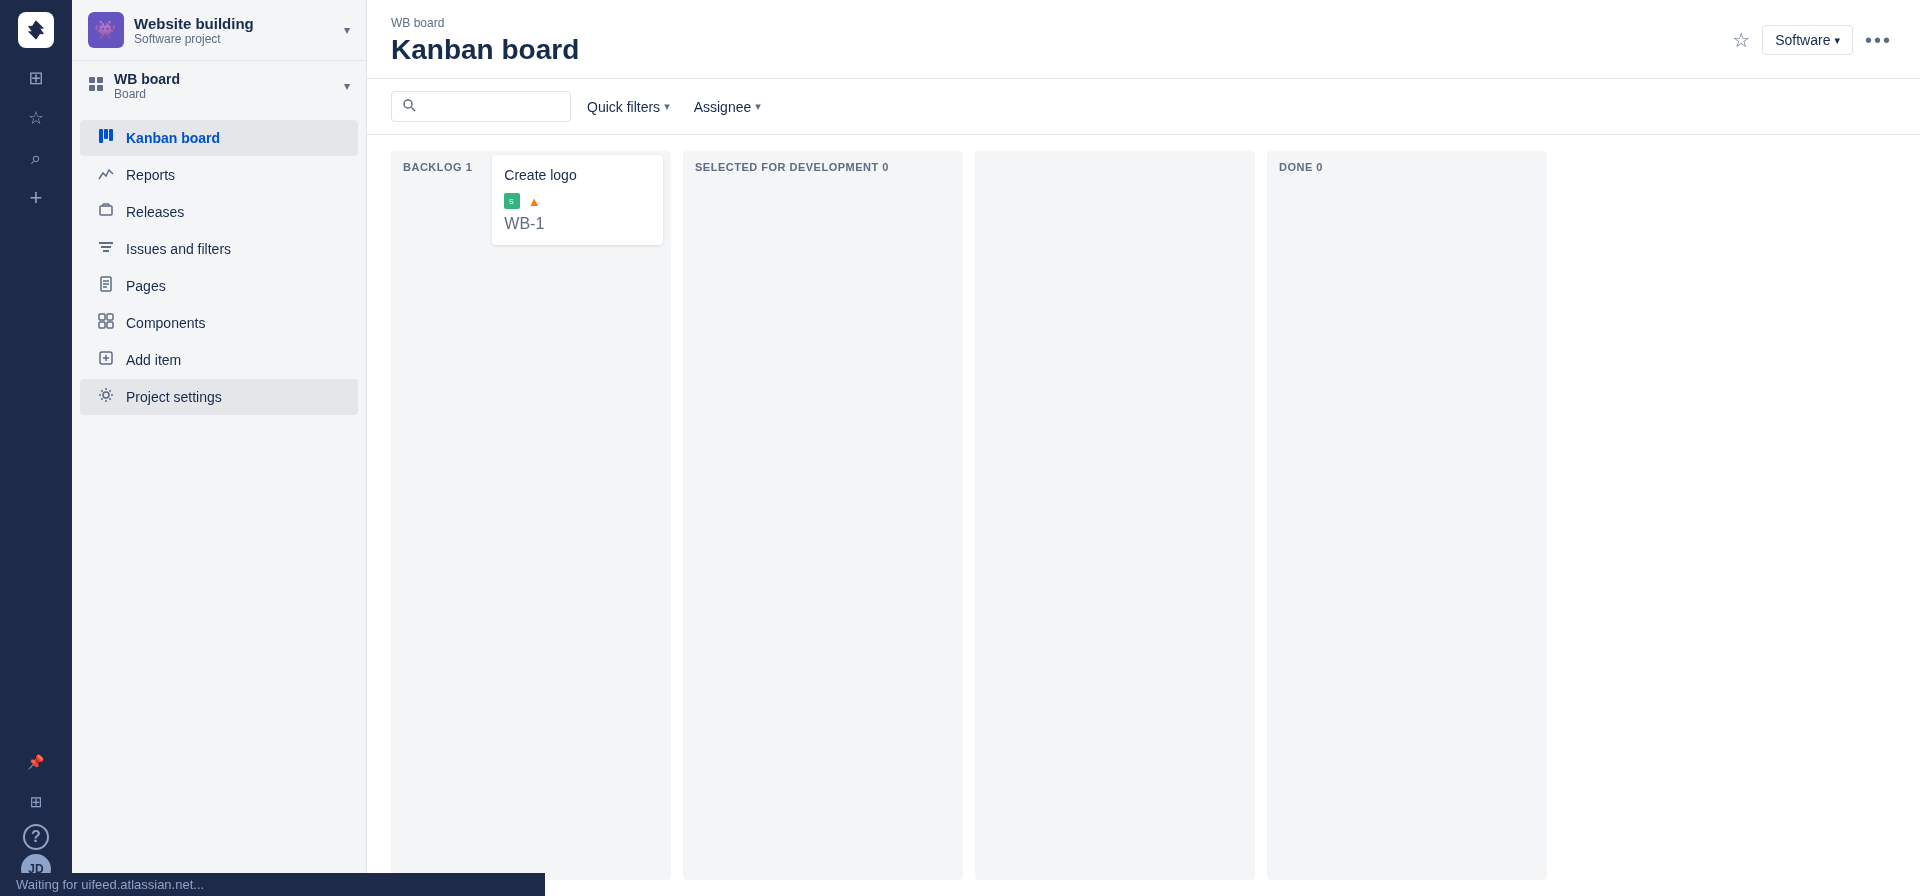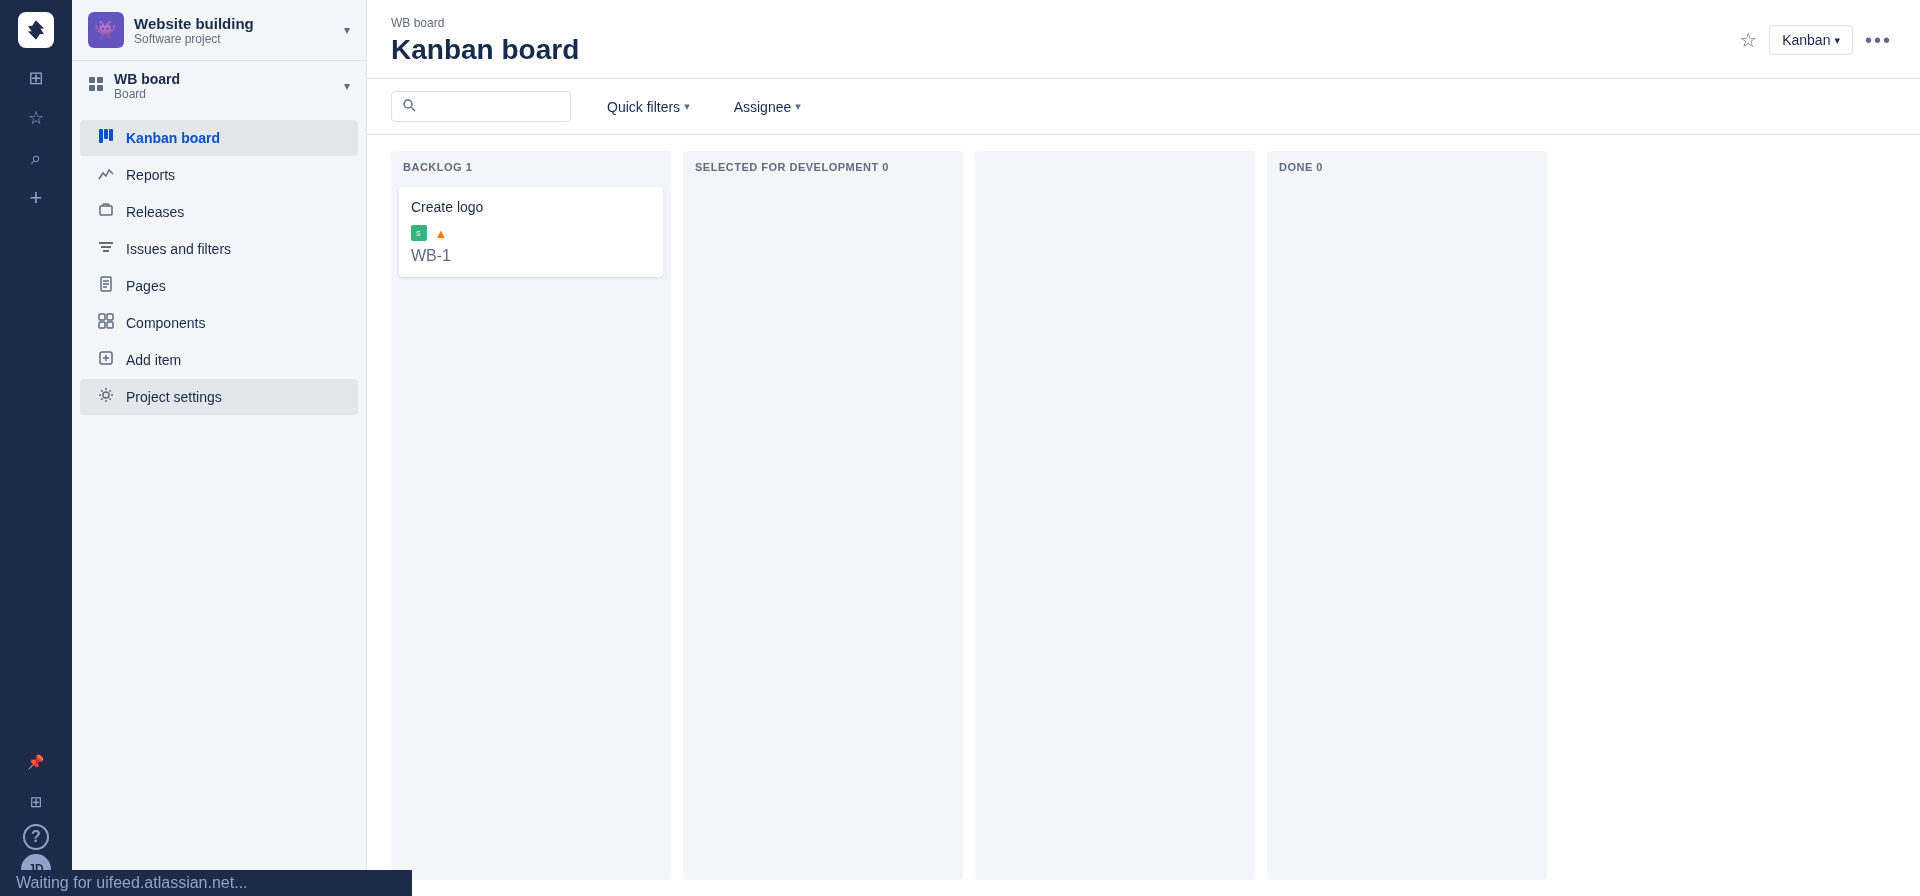--- a/index.html
+++ b/index.html
@@ -167,41 +167,40 @@
       font-size: 14px;
       color: #172b4d;
       width: 100%;
       background: transparent;
     }
     .filter-btn {
       display: flex; align-items: center; gap: 4px;
       background: none; border: none; cursor: pointer;
       font-size: 14px; color: #172b4d; padding: 6px 8px;
       border-radius: 4px;
-      margin-left: 20px;
     }
     .filter-chevron { color: #5e6c84; font-size: 11px; }
 
     
     .board-area {
       flex: 1;
       display: flex;
       gap: 0;
       padding: 16px 24px;
       overflow-x: auto;
       background: #fff;
     }
     .board-column {
       min-width: 280px;
       width: 280px;
       background: #f4f5f7;
       border-radius: 4px;
       margin-right: 12px;
       display: flex;
-      flex-direction: column;
+      flex-direction: row;
       flex-shrink: 0;
     }
     .board-column-header {
       padding: 10px 12px;
       font-size: 11px;
       font-weight: 700;
       color: #5e6c84;
       letter-spacing: 0.5px;
       text-transform: uppercase;
     }
@@ -231,26 +230,26 @@
       width: 16px; height: 16px;
       display: flex; align-items: center; justify-content: center;
       font-size: 14px; color: #ff7a00;
     }
     .card-id { font-size: 16px; color: #5e6c84; }
 
     
     .status-bar {
       background: #1e2a4a;
       color: #8fa3c8;
-      font-size: 16px;
+      font-size: 13px;
       padding: 4px 16px;
       position: fixed;
       bottom: 0;
       left: 0;
-      width: 412px;
+      width: 545px;
     }
   </style>
 </head>
 <body>
 
 <div class="nav-rail">
   <div class="nav-rail-logo">
     <svg width="22" height="22" viewBox="0 0 24 24" fill="none">
       <path d="M12 2L8 8H4L8 14H4L12 22L16 16H20L16 10H20L12 2Z" fill="#1e2a4a" stroke="#1e2a4a"></path>
     </svg>
@@ -380,21 +379,21 @@
 <div class="main">
 
   <div class="main-header">
     <div class="main-header-left">
       <div class="main-breadcrumb">WB board</div>
       <div class="main-title">Kanban board</div>
     </div>
     <div class="main-header-right">
       <button class="header-star-btn">☆</button>
       <button class="header-release-btn">
-        <span>Kanban</span>
+        <span>Software</span>
         <span style="font-size:11px;">▾</span>
       </button>
       <button class="header-more-btn">•••</button>
     </div>
   </div>
 
   <div class="toolbar">
     <div class="search-box">
       <span class="search-icon">
         <svg width="14" height="14" viewBox="0 0 14 14" fill="none" stroke="#5e6c84" stroke-width="1.5">

